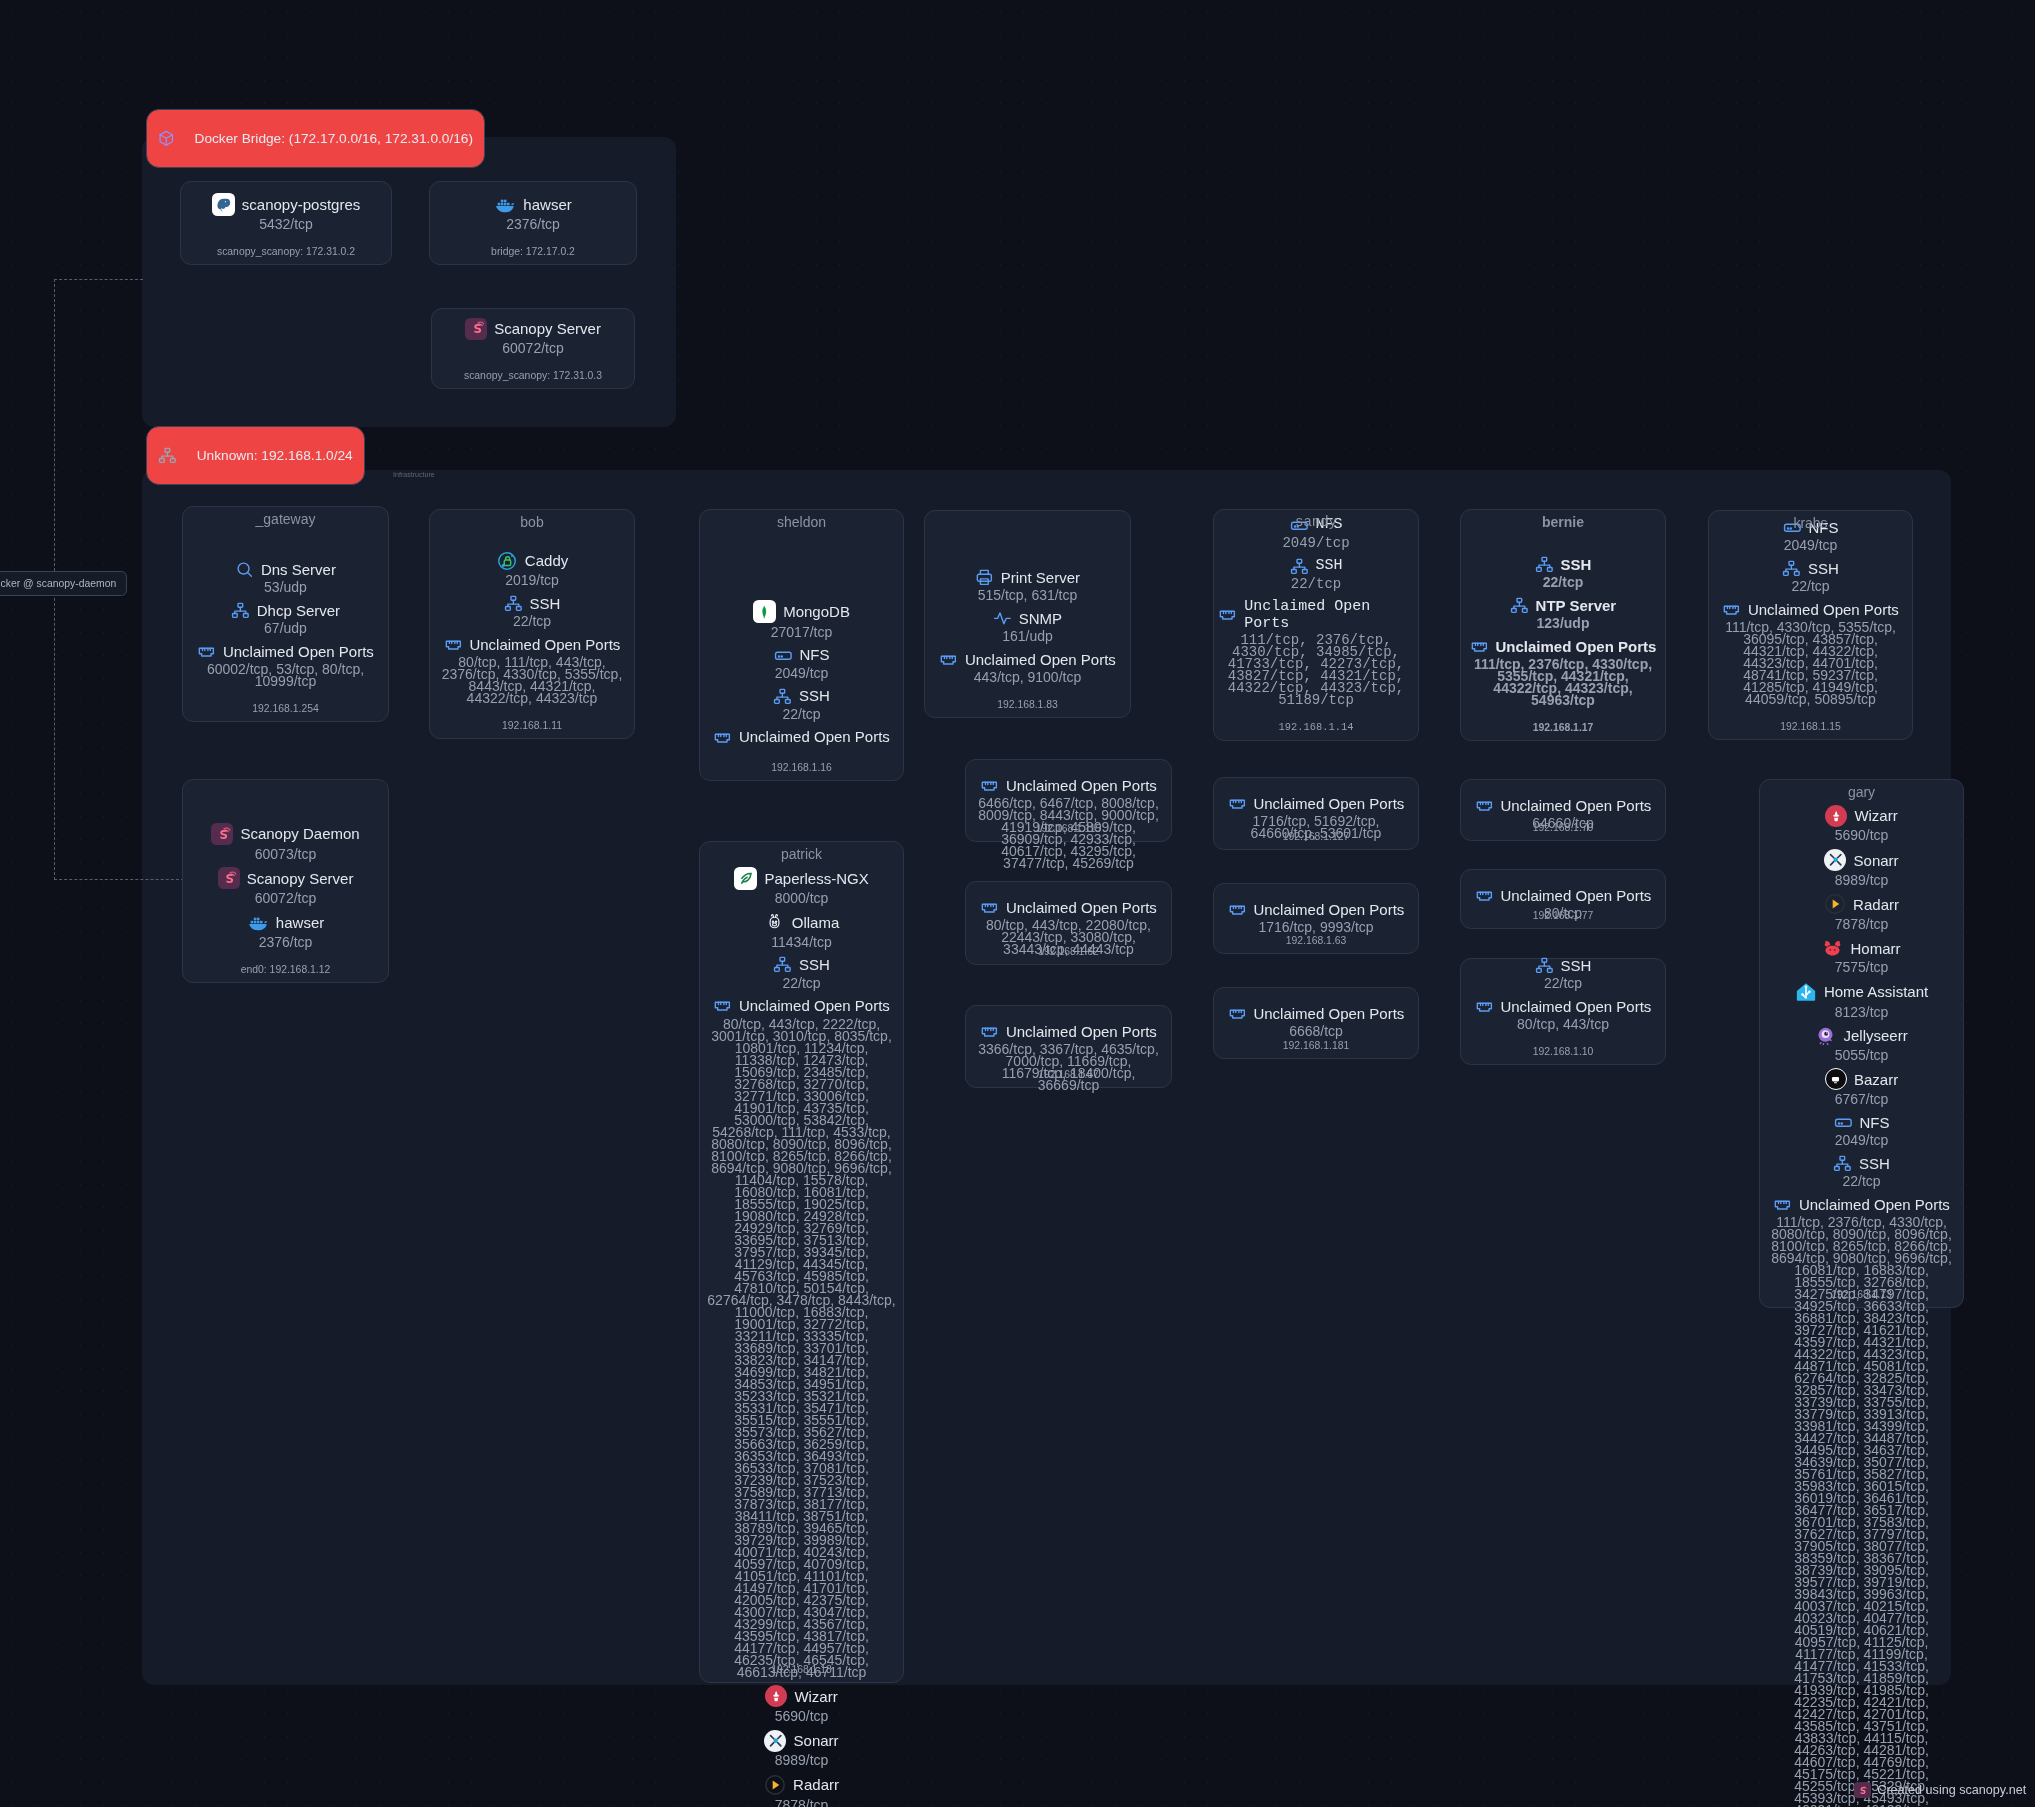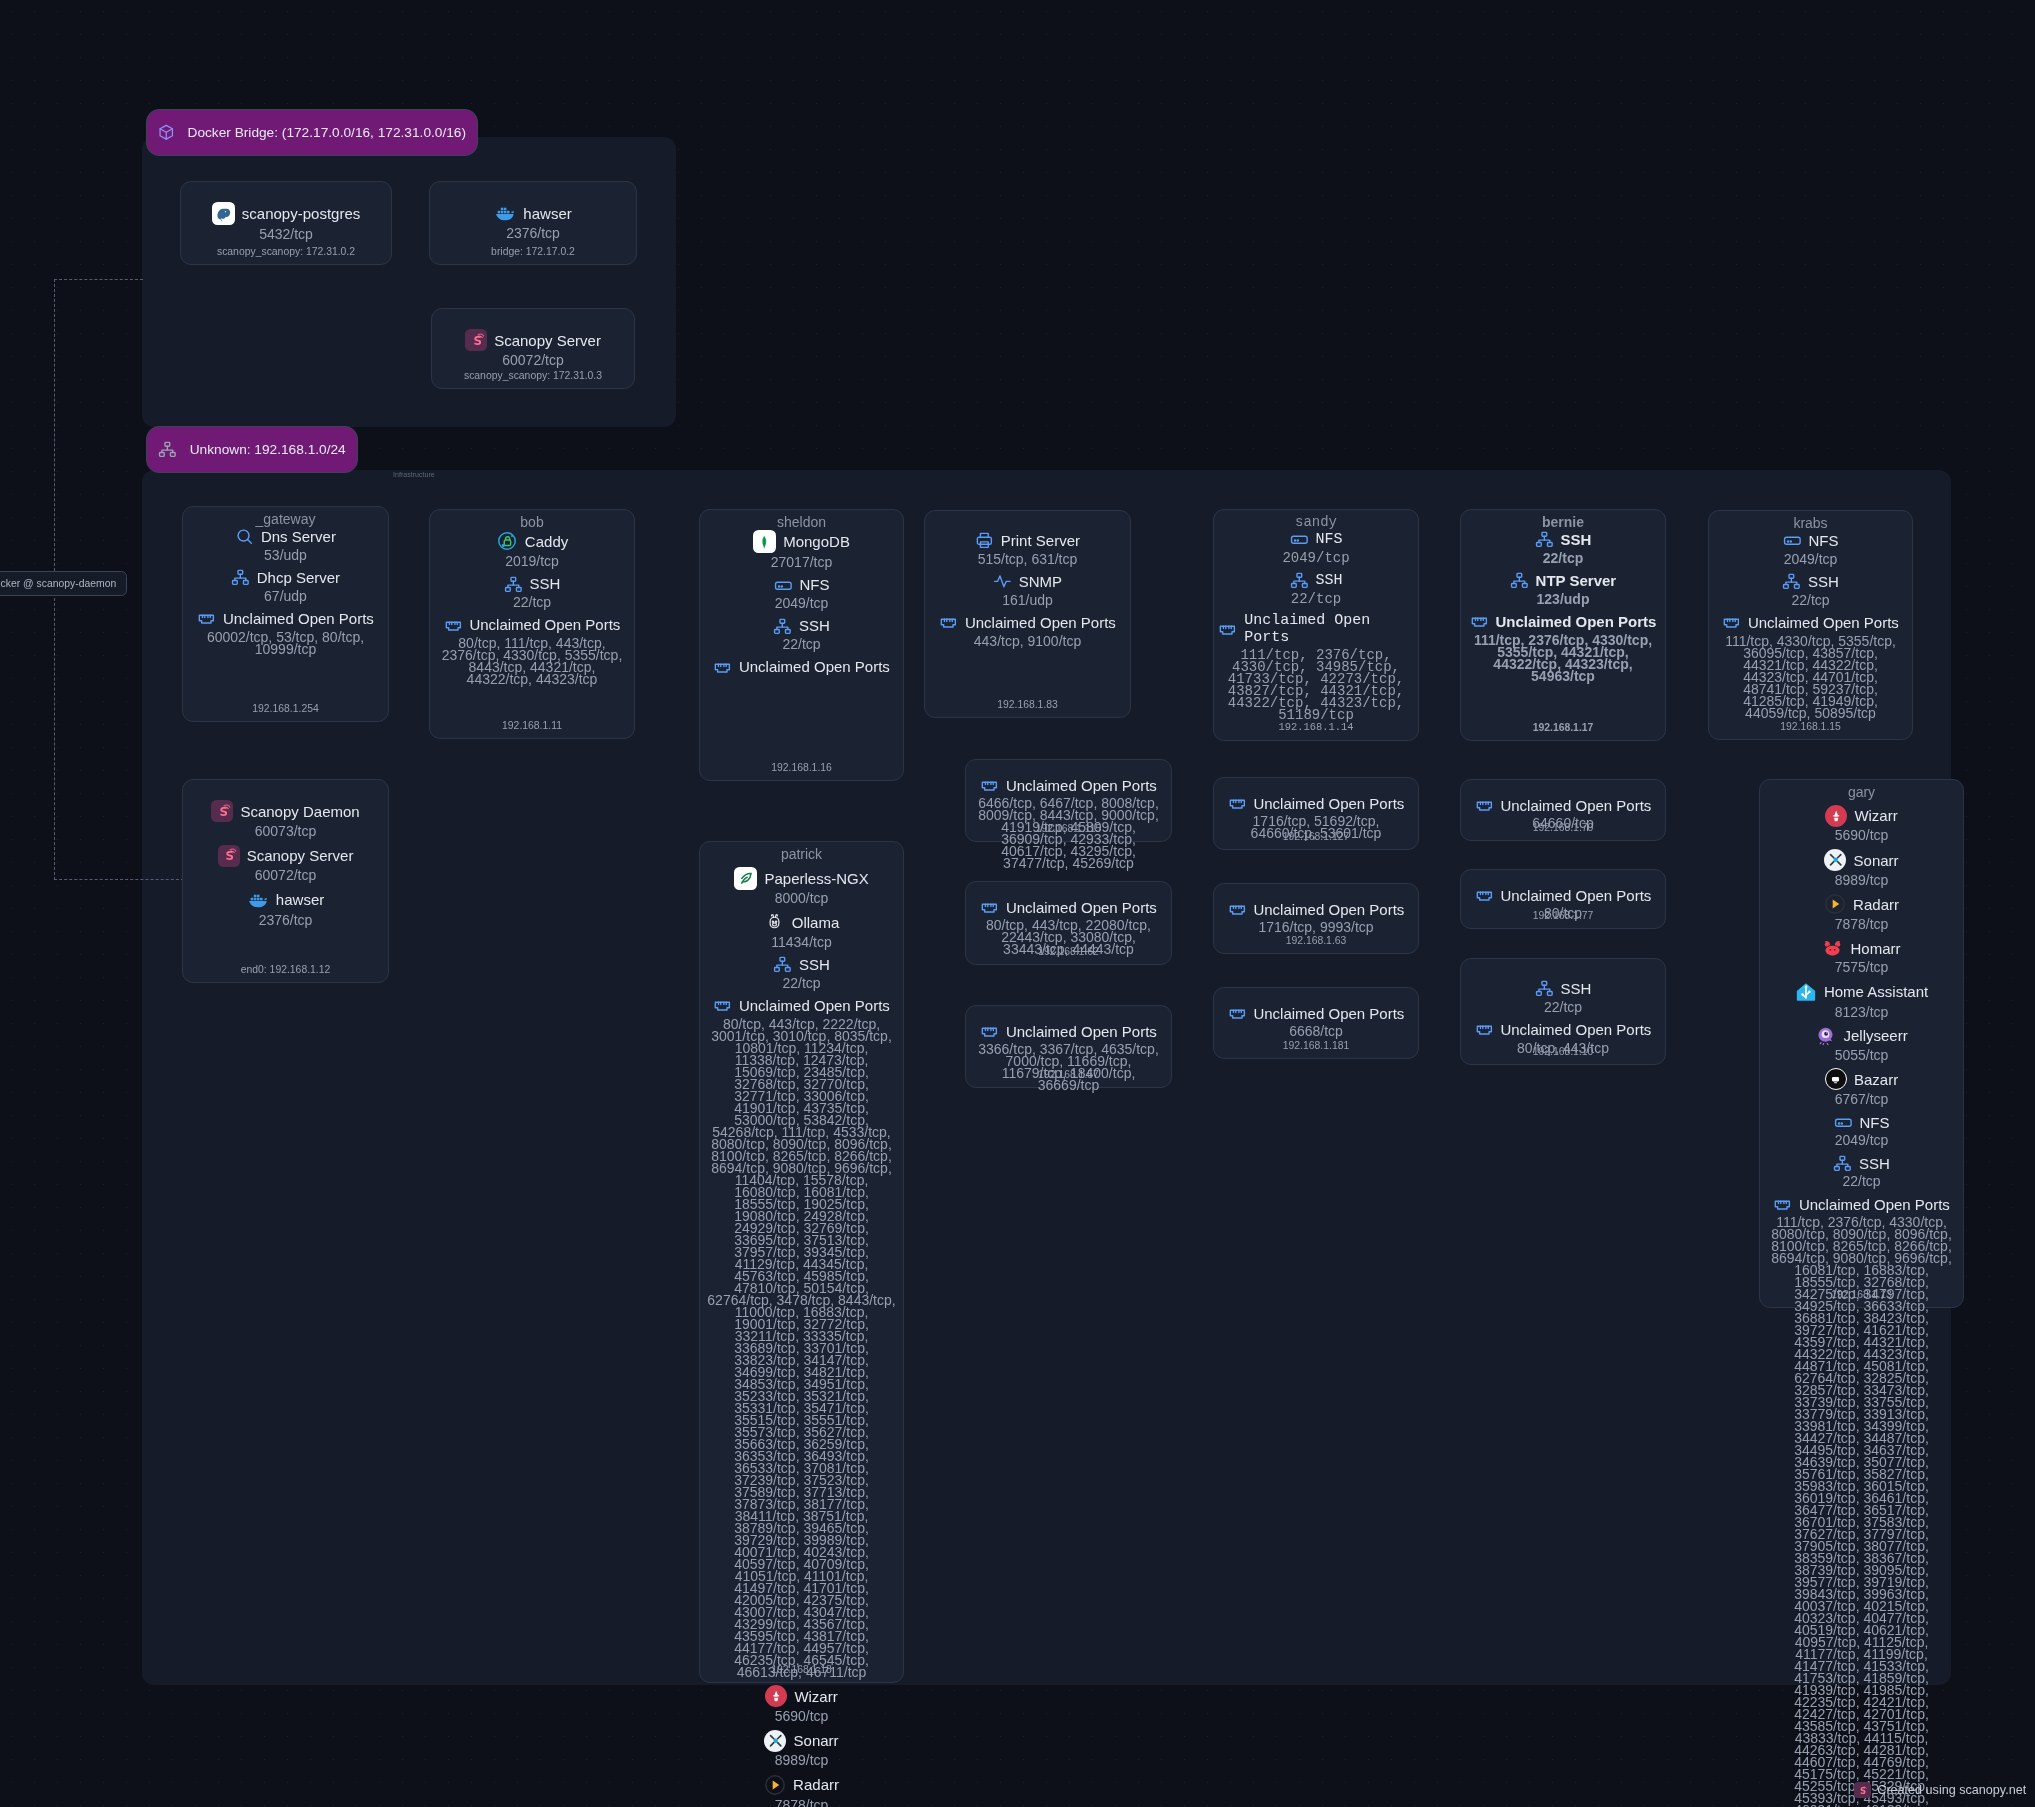--- a/index.html
+++ b/index.html
@@ -5,28 +5,28 @@
   html,body{margin:0;padding:0}
   body{
     position:relative;width:2035px;height:1808px;overflow:hidden;
     background-color:#0d1019;
     background-image:radial-gradient(#1a2030 0.9px, transparent 0.9px);
     background-size:23px 23px;
     font-family:"Liberation Sans", sans-serif;
     color:#e4e8ee;
   }
   .panel{position:absolute;background:#151b28;border-radius:12px}
-  .gpill{position:absolute;display:flex;align-items:center;gap:13px;background:#701a75;
-    border:0.8px solid #3a4357;border-radius:13px;height:25px;padding:10px 11px;
+  .gpill{position:absolute;display:flex;align-items:center;gap:20px;background:#ef4444;
+    border:0.8px solid #3a4357;border-radius:13px;height:25px;padding:16px 11px;
     font-size:13.7px;color:#e8ebf2;white-space:nowrap;z-index:6}
   .sublabel{position:absolute;font-size:7.1px;color:#5e6676;z-index:3}
   .card{position:absolute;background:#1b2231;border:1.1px solid #2c3548;border-radius:11px;z-index:2}
   .host{position:absolute;top:4.4px;left:0;right:0;text-align:center;font-size:14px;color:#8b94a5;z-index:3}
   .inner{display:flex;flex-direction:column;align-items:center}
-  .spread .inner{position:absolute;left:0;right:0;top:0;bottom:0;justify-content:flex-start;padding:16.5px 4.4px 30px}
+  .spread .inner{position:absolute;left:0;right:0;top:0;bottom:0;justify-content:flex-end;padding:16.5px 4.4px 30px}
   .flow  .inner{position:relative;width:100%;padding-top:21px}
   .flowc .inner{position:relative;width:100%;padding-top:12px}
   .svc{display:flex;flex-direction:column;align-items:center;margin:3.8px 0}
   .srow{display:flex;align-items:center;gap:7.1px;font-size:15px;color:#e4e8ee}
   .sports{margin-top:2.7px;font-size:14px;line-height:12px;color:#97a0b1;text-align:center;max-width:193px}
   .ip{position:absolute;bottom:7.1px;left:0;right:0;text-align:center;font-size:10.4px;color:#97a0b1;z-index:4}
   .iwrap{display:inline-flex;align-items:center;justify-content:center;flex:none}
   .bsq{display:inline-flex;align-items:center;justify-content:center;width:23px;height:23px;border-radius:5.5px}
   .bcirc{display:inline-flex;align-items:center;justify-content:center;width:22px;height:22px;border-radius:50%}
   .dash-v{position:absolute;border-left:1.4px dashed #555d74;z-index:1}

